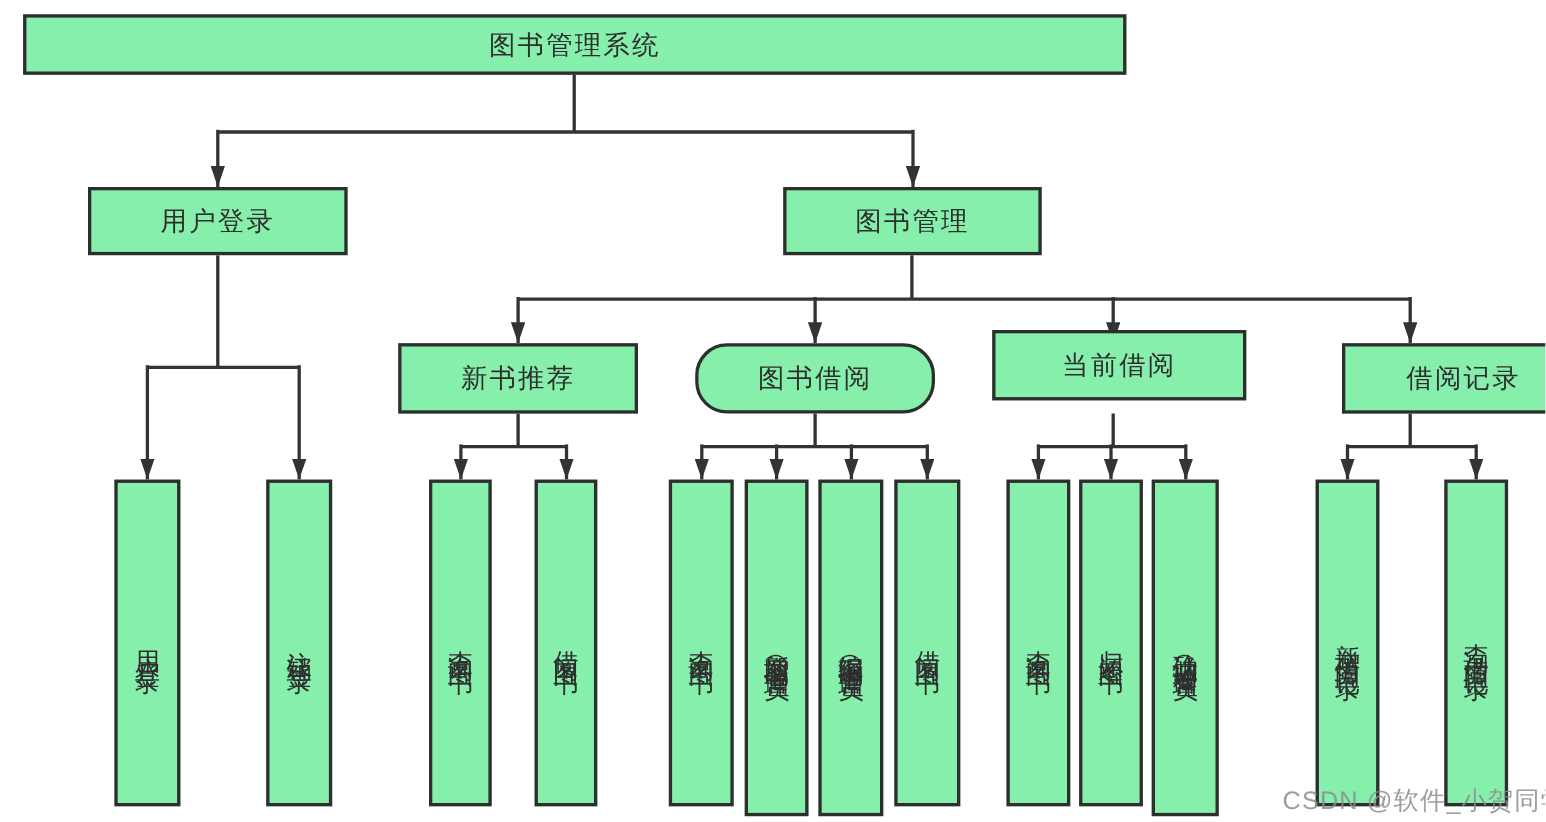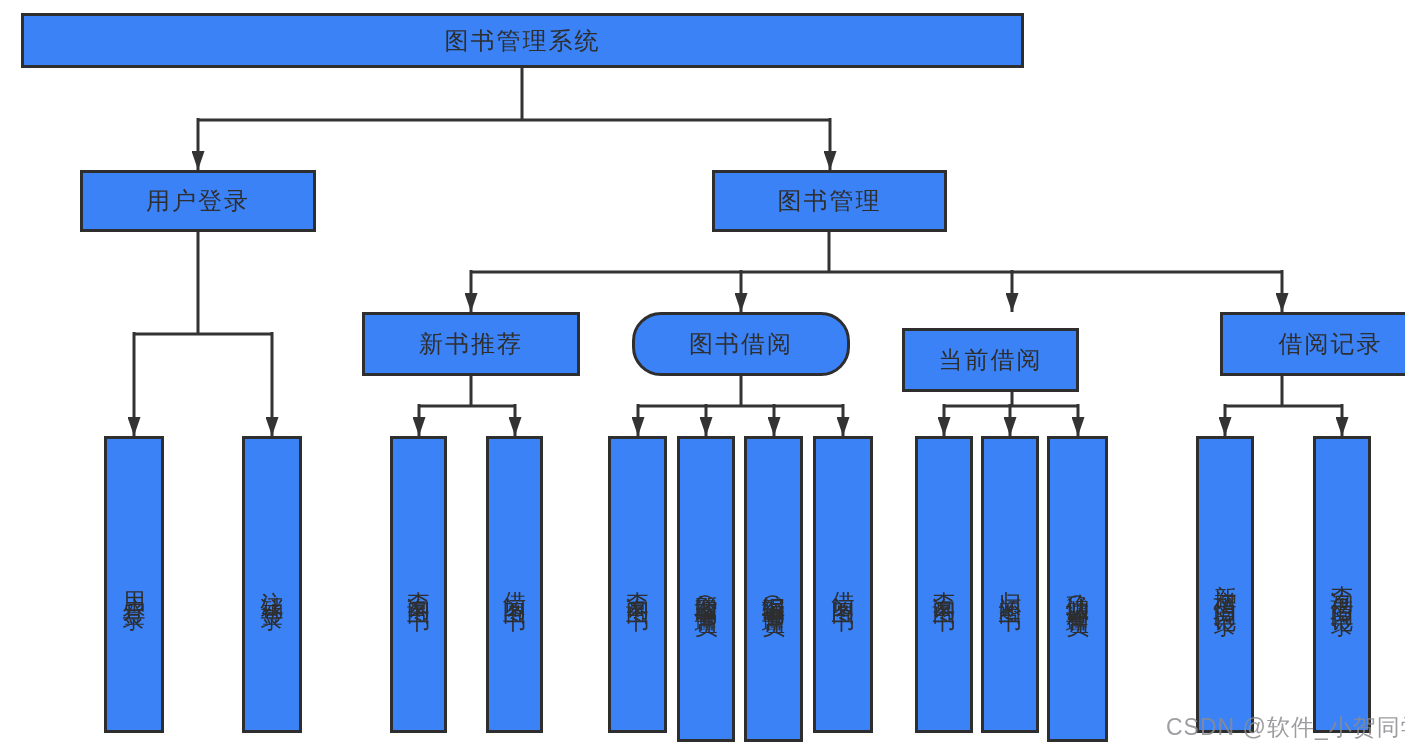--- a/index.html
+++ b/index.html
@@ -2,39 +2,39 @@
 <html><head>
 <meta charset="utf-8">
 <style>
   html,body{margin:0;padding:0;background:#fff;}
   #canvas{
     position:relative;width:1405px;height:747px;background:#ffffff;overflow:hidden;
     font-family:"Liberation Sans",sans-serif;color:#2e2e2e;
   }
   #wires{position:absolute;left:0;top:0;z-index:0;}
   .node{
-    position:absolute;box-sizing:border-box;background:#3b82f6;
+    position:absolute;box-sizing:border-box;background:#86efac;
     border:3px solid #2e2e2e;display:flex;align-items:center;justify-content:center;
     z-index:1;
   }
   .node .lbl{font-size:24px;letter-spacing:2px;color:#2e2e2e;white-space:nowrap;}
   .leaf{top:436px;height:297px;}
   .leaf .lbl{
     writing-mode:vertical-rl;text-orientation:mixed;
     font-size:23px;letter-spacing:6px;line-height:1;white-space:nowrap;
   }
   .leaf.tall{height:306px;}
   .leaf.tall .lbl{letter-spacing:3px;}
 
   .b-root{left:21px;top:13px;width:1003px;height:55px;}
   .b-user{left:80px;top:170px;width:236px;height:62px;}
   .b-mgmt{left:712px;top:170px;width:235px;height:62px;}
   .b-l3-1{left:362px;top:312px;width:218px;height:64px;}
   .b-l3-2{left:632px;top:312px;width:218px;height:64px;border-radius:29px;}
-  .b-l3-3{left:902px;top:328px;width:177px;height:64px;}
+  .b-l3-3{left:902px;top:300px;width:231px;height:64px;}
   .b-l3-4{left:1172px;top:312px;width:221px;height:64px;margin-left:48px;}
 
   .lf-a1{left:104px;width:60px;}
   .lf-a2{left:242px;width:60px;}
   .lf-b1{left:390px;width:57px;}
   .lf-b2{left:486px;width:57px;}
   .lf-c1{left:608px;width:59px;}
   .lf-c2{left:677px;width:58px;}
   .lf-c3{left:744px;width:59px;}
   .lf-c4{left:813px;width:60px;}

